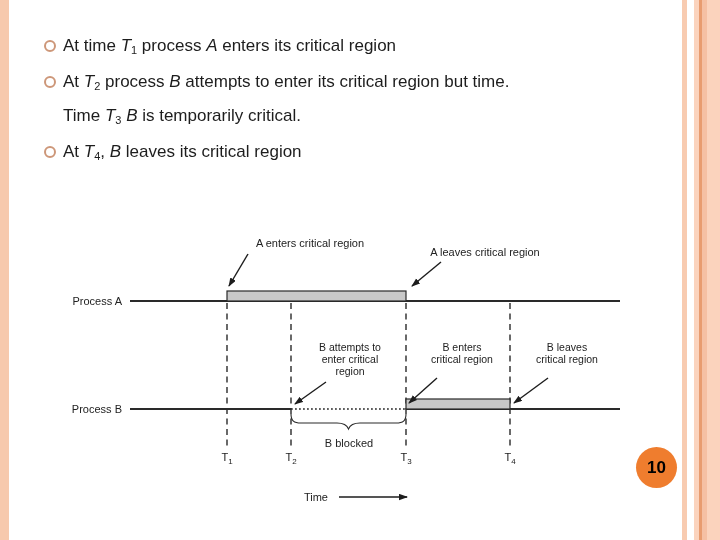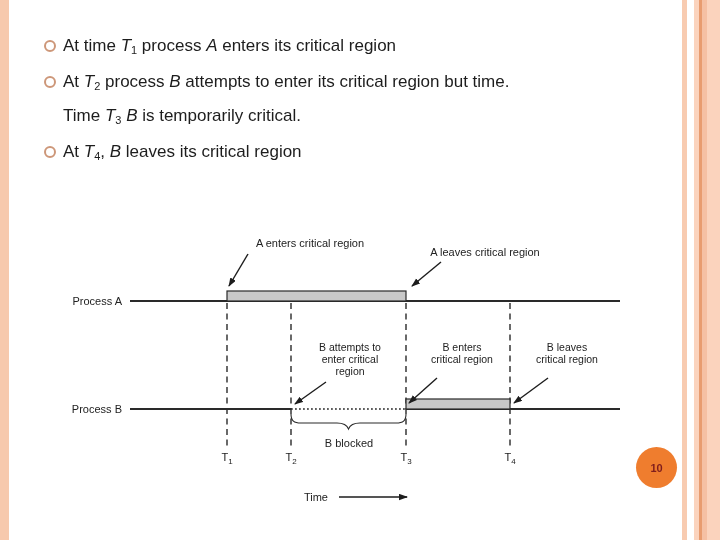--- a/index.html
+++ b/index.html
@@ -30,23 +30,23 @@
 
   
   .diagram{position:absolute;left:65px;top:230px;}
   .diagram text{font-family:"Liberation Sans",sans-serif;fill:#222;}
   .dlabel{font-size:11px;}
   .dsmall{font-size:10.5px;}
   .dsub{font-size:8px;}
 
   
   .page-badge{position:absolute;left:636px;top:447px;width:41px;height:41px;
-      border-radius:50%;background:#ef7d2e;color:#7f1d1d;
+      border-radius:50%;background:#ef7d2e;color:#000000;
       display:flex;align-items:center;justify-content:center;
-      font-size:11px;font-weight:bold;}
+      font-size:17px;font-weight:bold;}
 </style>
 </head>
 <body>
 
 <div class="slide">
 
   <div class="stripe stripe-left"></div>
   <div class="stripe stripe-r1"></div>
   <div class="stripe stripe-band"></div>
 

